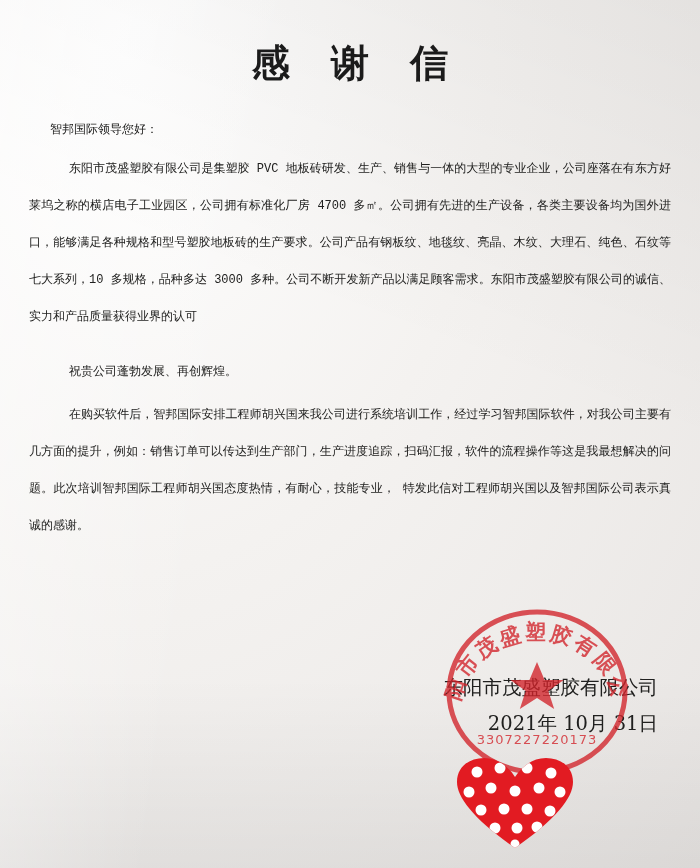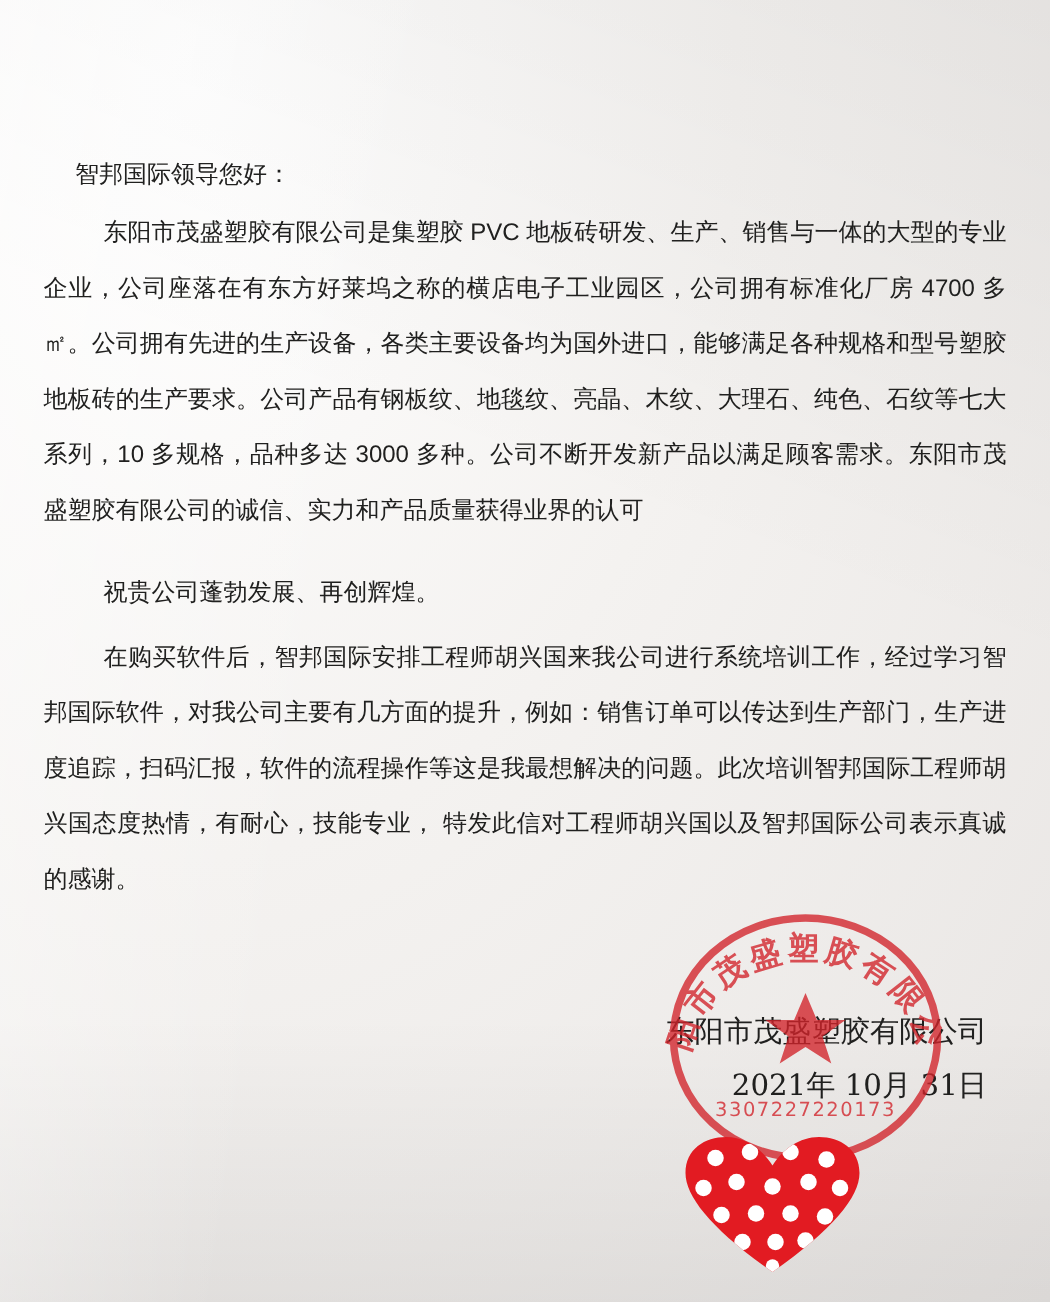--- a/index.html
+++ b/index.html
@@ -40,27 +40,27 @@
     text-align: center;
     font-size: 38px;
     font-weight: bold;
     letter-spacing: 14px;
     text-indent: 14px;
     color: #1b1b1b;
     font-family: "DejaVu Serif", "Liberation Serif", serif;
   }
   .body-text {
     position: absolute;
-    top: 98px;
+    top: 112px;
     left: 28px;
     width: 644px;
-    font-size: 16px;
+    font-size: 12px;
     line-height: 37px;
     color: #20201f;
-    font-family: Liberation Sans, sans-serif;
+    font-family: Liberation Mono, monospace;
   }
   .salutation {
     margin: 0 0 2px 0;
     text-indent: 22px;
   }
   .para {
     margin: 1px;
     text-indent: 40px;
     text-align: justify;
   }
@@ -105,20 +105,21 @@
     height: 96px;
   }
   .heart-sticker svg { display: block; }
 </style>
 </head>
 <body>
 
 <div class="page">
   <div class="paper-shade"></div>
 
+  <div class="title">感 谢 信</div>
 
   <div class="body-text">
     <p class="salutation">智邦国际领导您好：</p>
     <p class="para p1">东阳市茂盛塑胶有限公司是集塑胶 PVC 地板砖研发、生产、销售与一体的大型的专业企业，公司座落在有东方好莱坞之称的横店电子工业园区，公司拥有标准化厂房 4700 多㎡。公司拥有先进的生产设备，各类主要设备均为国外进口，能够满足各种规格和型号塑胶地板砖的生产要求。公司产品有钢板纹、地毯纹、亮晶、木纹、大理石、纯色、石纹等七大系列，10 多规格，品种多达 3000 多种。公司不断开发新产品以满足顾客需求。东阳市茂盛塑胶有限公司的诚信、实力和产品质量获得业界的认可</p>
     <p class="para closing">祝贵公司蓬勃发展、再创辉煌。</p>
     <p class="para p2">在购买软件后，智邦国际安排工程师胡兴国来我公司进行系统培训工作，经过学习智邦国际软件，对我公司主要有几方面的提升，例如：销售订单可以传达到生产部门，生产进度追踪，扫码汇报，软件的流程操作等这是我最想解决的问题。此次培训智邦国际工程师胡兴国态度热情，有耐心，技能专业， 特发此信对工程师胡兴国以及智邦国际公司表示真诚的感谢。</p>
   </div>
 
   <div class="sign-block">
     <span class="sign-name">东阳市茂盛塑胶有限公司</span>

